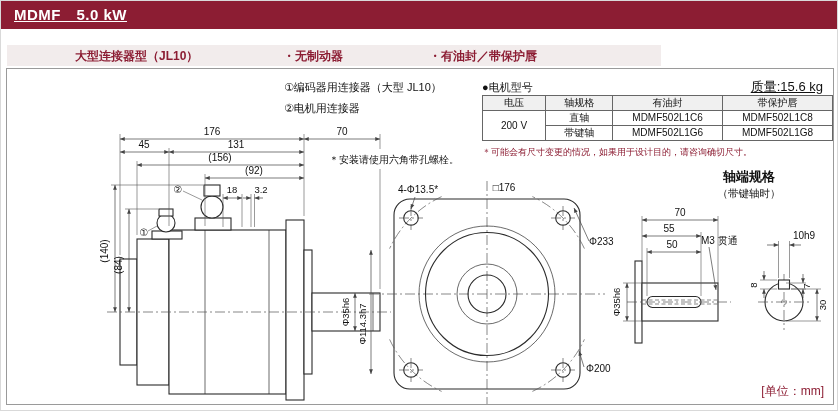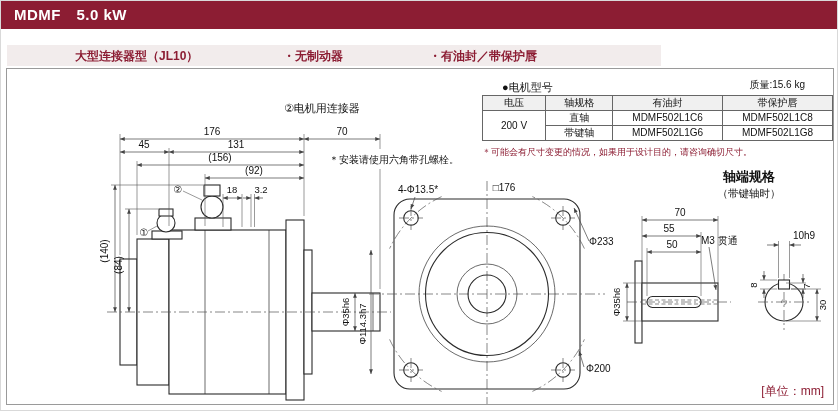--- a/index.html
+++ b/index.html
@@ -1,29 +1,29 @@
 <!DOCTYPE html>
 <html><head>
 <meta charset="utf-8">
 <style>
   * { margin:0; padding:0; box-sizing:border-box; }
   html,body { background:#fff; }
   body { width:838px; height:411px; font-family:"Liberation Sans","DejaVu Sans",sans-serif; }
   .page { position:relative; width:838px; height:411px; background:#fff; border:1px solid #d9d9d9; overflow:hidden; }
   .banner { position:absolute; left:0; top:0; width:838px; height:28px; background:#8C1D33; }
-  .banner .title { position:absolute; left:13px; top:5px; font-size:15px; font-weight:bold; color:#fff; letter-spacing:.5px; white-space:pre; }
+  .banner .title { position:absolute; left:13px; top:5px; font-size:15px; font-weight:bold; color:#fff; letter-spacing:.5px; white-space:pre;text-decoration:underline; }
   .subheader { position:absolute; left:6px; top:44px; width:654px; height:21px; background:#F2ECEC; }
   .subheader span { position:absolute; top:3px; font-size:12px; font-weight:bold; color:#8C1D33; white-space:nowrap; }
   .sh-0{left:68px} .sh-1{left:276px} .sh-2{left:422px} .sh-3{left:582px}
   .content { position:absolute; left:5px; top:67px; width:828px; height:337px; border:1px solid #9a9a9a; background:#fff; }
   .drawing { position:absolute; left:0; top:0; width:826px; height:335px; }
   .legend1 { position:absolute; left:277px; top:11px; font-size:11px; color:#111; white-space:nowrap; }
   .legend2 { position:absolute; left:277px; top:32px; font-size:11px; color:#111; white-space:nowrap; }
-  .model-label { position:absolute; left:475px; top:11px; font-size:11px; color:#111;margin-left:20px; }
-  .mass { position:absolute; right:28px; top:9px; font-size:10px; color:#111; }
+  .model-label { position:absolute; left:475px; top:11px; font-size:11px; color:#111; }
+  .mass { position:absolute; right:10px; top:9px; font-size:13px; color:#111;text-decoration:underline; }
   .model-table { position:absolute; left:475px; top:26px; border-collapse:collapse; table-layout:fixed; font-size:10px; }
   .model-table th, .model-table td { border:1px solid #666; text-align:center; padding:1px 18px; height:15px; line-height:12px; font-weight:normal; color:#111; background:#fff; white-space:nowrap; }
   .model-table th { background:#f0f0f0; }
   .size-note { position:absolute; left:475px; top:77px; font-size:9px; color:#8C1D33; white-space:nowrap; }
   .mount-note { position:absolute; left:322px; top:84px; font-size:10px; color:#111; background:#fff; white-space:nowrap;text-align:right; }
   .unit-note { position:absolute; right:9px; bottom:4px; font-size:12px; color:#8C1D33; white-space:nowrap; }
   svg text { font-family:"Liberation Sans","DejaVu Sans",sans-serif; }
   .ln  { fill:none; stroke:#2b2b2b; stroke-width:1.1; }
   .lnf { fill:#fff;  stroke:#2b2b2b; stroke-width:1.1; }
   .ln2 { fill:none; stroke:#2b2b2b; stroke-width:.7; }
@@ -223,20 +223,21 @@
         <line class="dim" x1="796" y1="229" x2="796" y2="220" marker-end="url(#arr)"></line>
         <text class="dts" text-anchor="middle" transform="translate(803,217) rotate(-90)">7</text>
 
         <line class="ext" x1="784" y1="220" x2="814" y2="220"></line>
         <line class="ext" x1="779" y1="252" x2="814" y2="252"></line>
         <line class="dim" x1="810" y1="220" x2="810" y2="252" marker-start="url(#arr)" marker-end="url(#arr)"></line>
         <text class="dts" text-anchor="middle" transform="translate(819,236) rotate(-90)">30</text>
       </g>
     </svg>
 
+    <div class="legend1">①编码器用连接器（大型 JL10）</div>
     <div class="legend2">②电机用连接器</div>
     <div class="model-label">●电机型号</div>
     <div class="mass">质量:15.6 kg</div>
 
     <table class="model-table">
       <colgroup>
         <col style="width:40px">
           <col style="width:52px">
           <col style="width:129px">
           <col style="width:129px">

